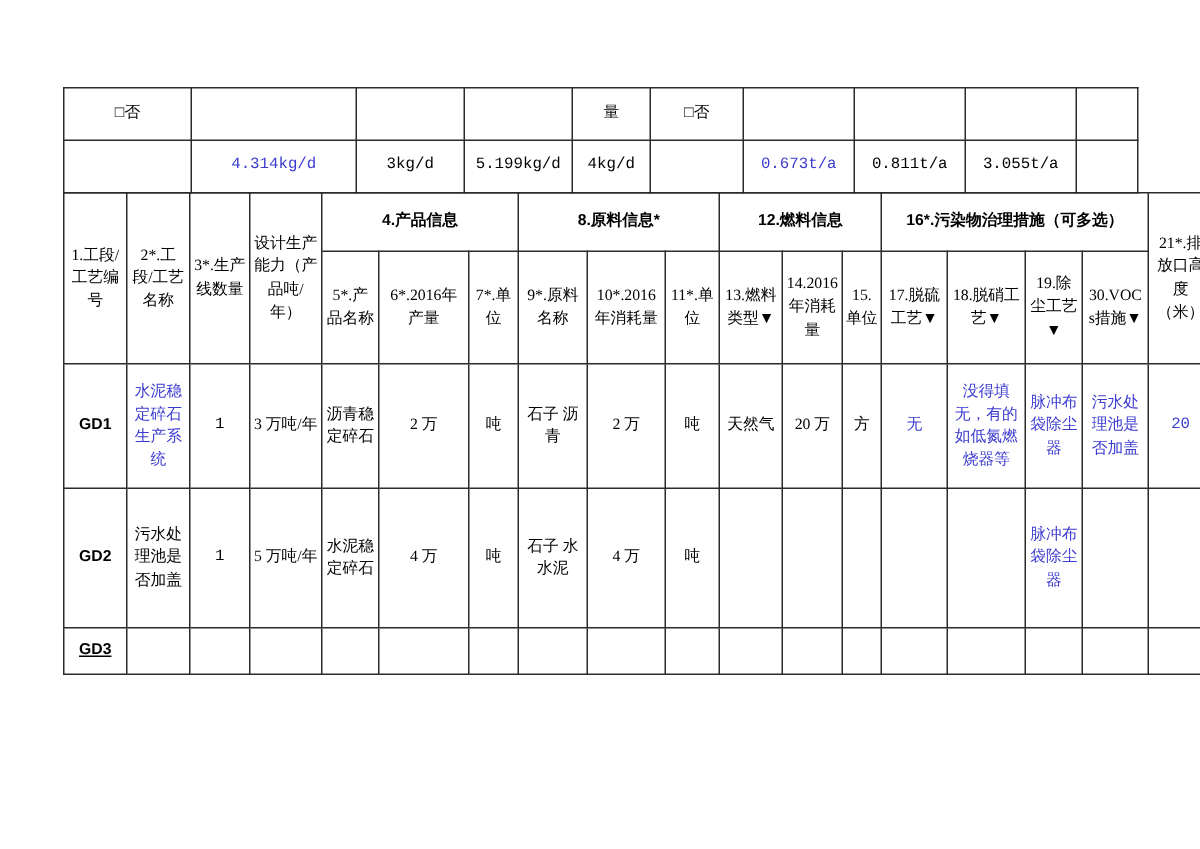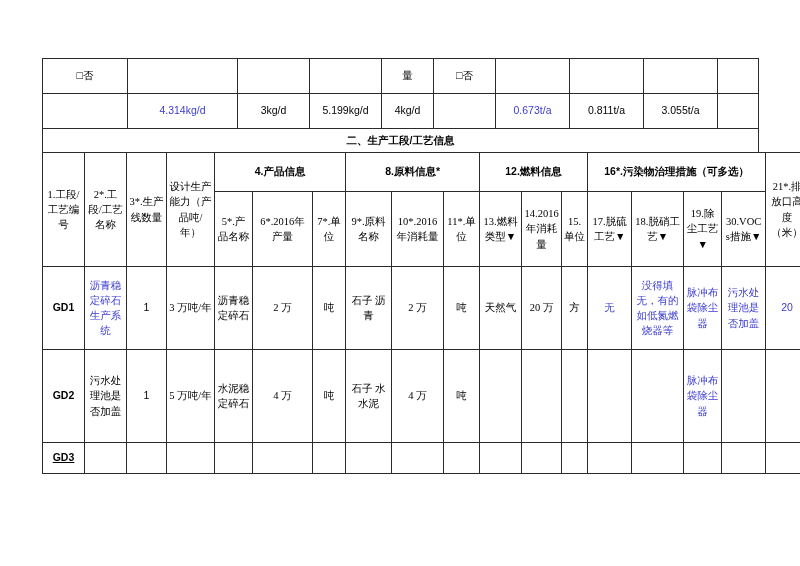--- a/index.html
+++ b/index.html
@@ -51,21 +51,21 @@
   }
   .colhdr {
     font-size: 9.5px;
     line-height: 1.5;
   }
   .cell-tall { height: 78px; }
   .cell-tall2 { height: 88px; }
   .cell-mini { height: 26px; text-decoration: underline; }
   .cell-hdr-top { height: 34px; border-radius: 19px; }
   .cell-hdr-bot { height: 70px; }
-  .num { font-family: Liberation Sans, sans-serif; font-size: 10px; }
+  .num { font-family: Liberation Mono, monospace; font-size: 10px; }
   .idcell { font-family: "Liberation Sans", "DejaVu Sans", sans-serif; font-weight: bold; font-size: 10.5px; }
   .topsec td { height: 30px; }
   .twoline { line-height: 1.7; margin-top: 46px; }
 </style>
 </head>
 <body>
 
 <div class="page">
 
   <table class="grid topsec">
@@ -103,30 +103,20 @@
         <td></td>
         <td class="num blue">0.673t/a</td>
         <td class="num">0.811t/a</td>
         <td class="num">3.055t/a</td>
         <td></td>
       </tr>
     </tbody>
   </table>
 
 
-  <table class="grid" style="margin-top:-1px">
-    <colgroup>
-        <col style="width:716px">
-      </colgroup>
-    <tbody>
-      <tr style="height:24px">
-        <td class="h-sec">二、生产工段/工艺信息</td>
-      </tr>
-    </tbody>
-  </table>
 
   <table class="grid" id="main-table" style="margin-top:-1px">
     <colgroup>
       <col style="width:42px">
         <col style="width:42px">
         <col style="width:40px">
         <col style="width:48px">
       <col style="width:38px">
         <col style="width:60px">
         <col style="width:33px">
@@ -167,21 +157,21 @@
         <td class="colhdr">14.2016年消耗量</td>
         <td class="colhdr">15.单位</td>
         <td class="colhdr">17.脱硫工艺▼</td>
         <td class="colhdr">18.脱硝工艺▼</td>
         <td class="colhdr">19.除尘工艺▼</td>
         <td class="colhdr">30.VOCs措施▼</td>
       </tr>
 
       <tr class="datarow" id="row-0">
         <td class="idcell cell-tall">GD1</td>
-        <td class="blue">沥青稳定碎石生产系统</td>
+        <td class="blue">水泥稳定碎石生产系统</td>
         <td class="num">1</td>
         <td>3 万吨/年</td>
         <td>沥青稳定碎石</td>
         <td>2 万</td>
         <td>吨</td>
         <td class="twoline">石子
 沥青</td>
         <td>2 万</td>
         <td>吨</td>
         <td>天然气</td>

